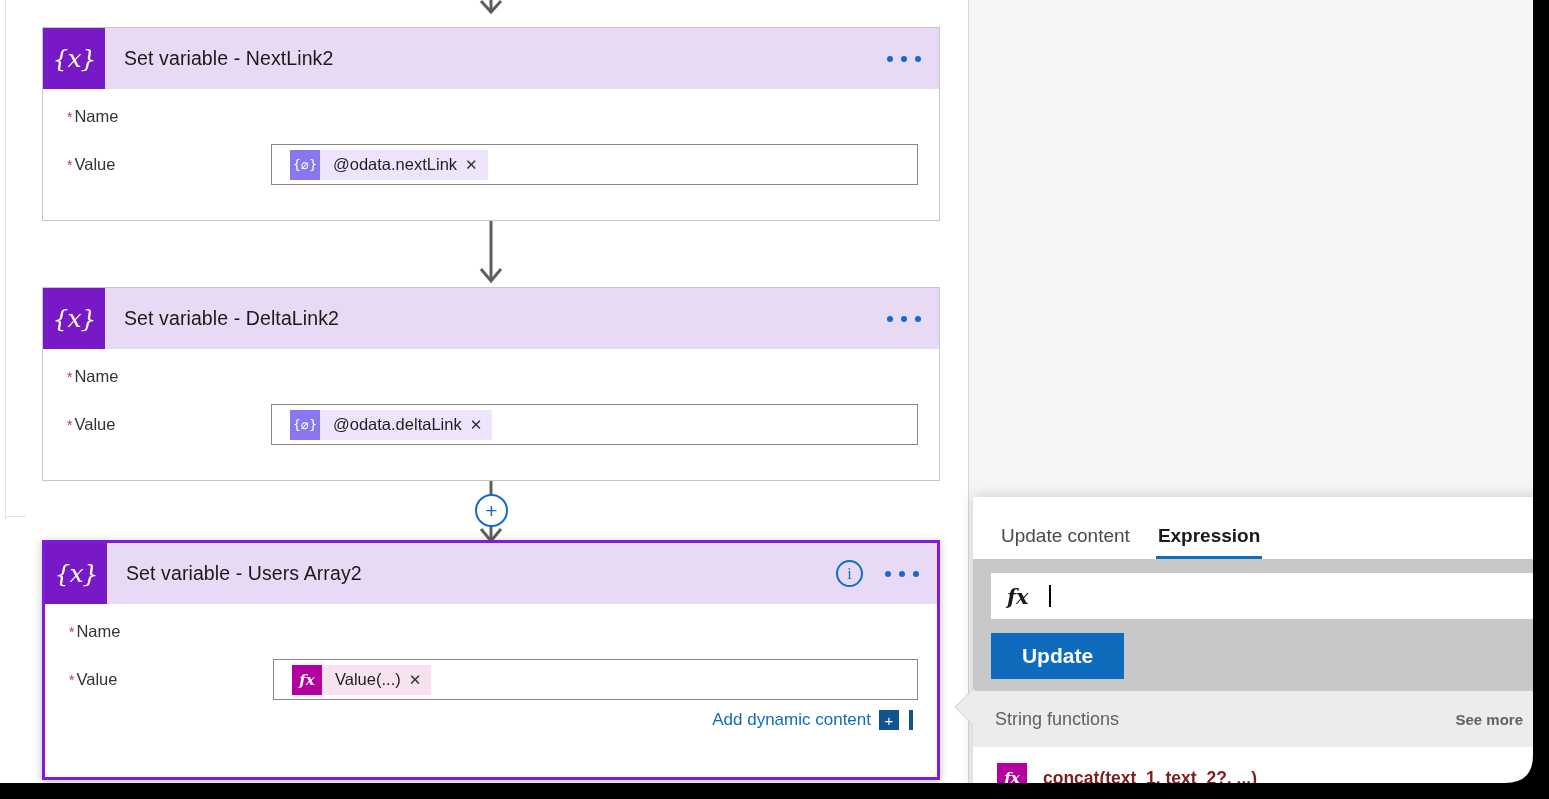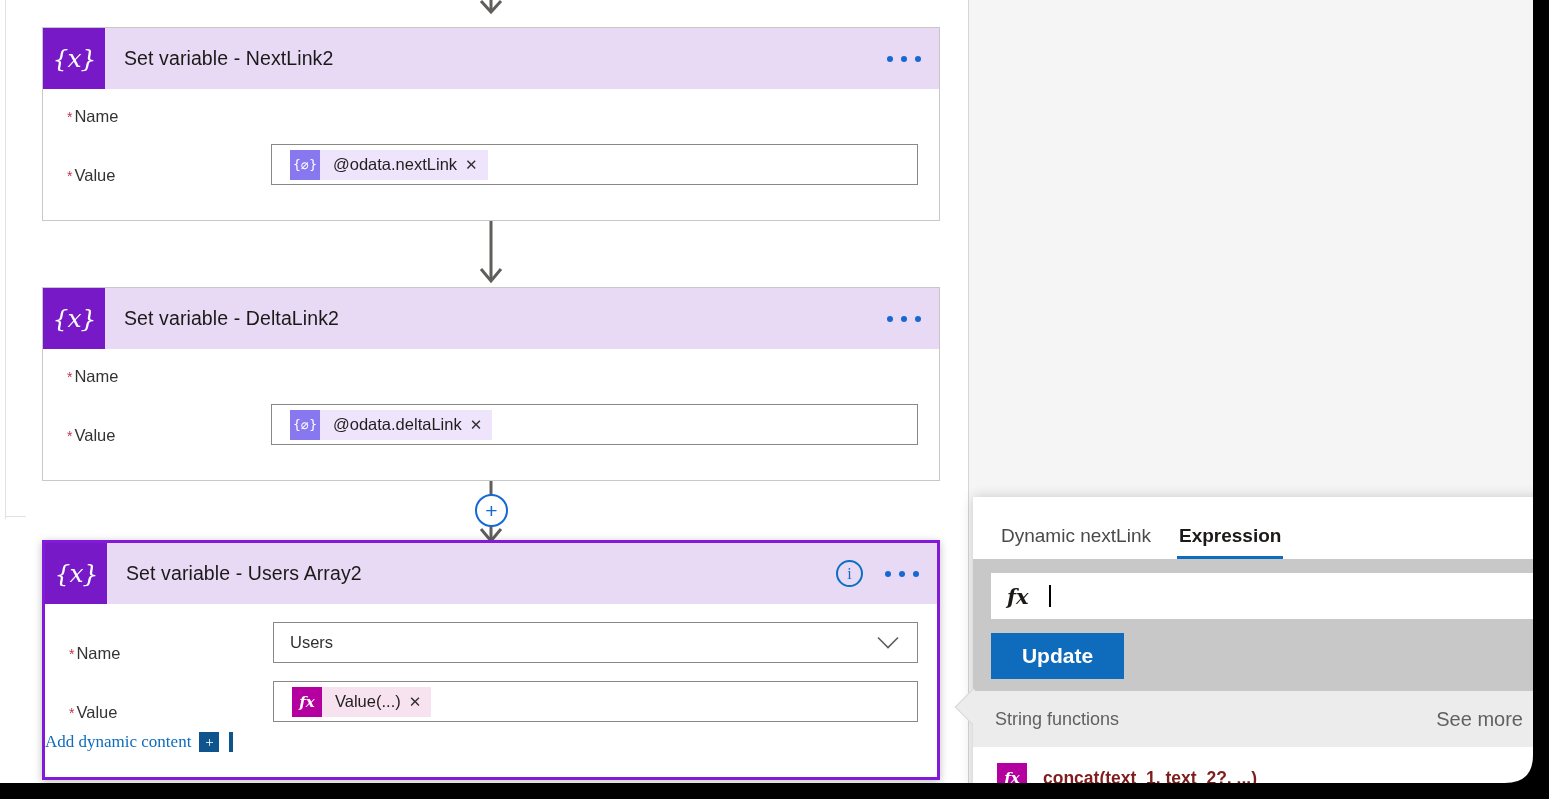--- a/index.html
+++ b/index.html
@@ -94,21 +94,21 @@
   .ellipsis { display: flex; gap: 8px; align-items: center; }
   .ellipsis i {
     display: block;
     width: 6px; height: 6px; border-radius: 50%;
     background: #1569d3;
   }
 
   .card-body { padding: 0 0 26px 0; }
   .field-row {
     display: flex;
-    align-items: flex-end;
+    align-items: center;
     padding-left: 24px;
     margin-top: 18px;
   }
   .field-label {
     width: 204px;
     font-size: 16.5px;
     color: #343434;
     flex: 0 0 auto;
   }
   .field-label .req { color: #c4314b; font-size: 14px; margin-right: 2px; }
@@ -164,24 +164,24 @@
     background: #b4009e;
     font-family: "DejaVu Serif", serif;
     font-style: italic;
     font-weight: bold;
     font-size: 15px;
   }
 
   .dyn-link-row {
     display: flex;
     align-items: center;
+    justify-content: flex-end;
     padding-right: 24px;
     margin-top: 10px;
     gap: 8px;
-    font-family: Liberation Serif, serif;
   }
   .dyn-link {
     font-size: 17px;
     color: #0f6cbd;
   }
   .dyn-plus {
     width: 20px; height: 20px;
     background: #0f548c;
     color: #ffffff;
     display: flex; align-items: center; justify-content: center;
@@ -298,21 +298,21 @@
   }
   .fn-header {
     height: 56px;
     background: #ececec;
     display: flex;
     align-items: center;
     justify-content: space-between;
     padding: 0 26px 0 22px;
   }
   .fn-header-title { font-size: 18px; color: #616161; }
-  .fn-header-more { font-size: 20px; color: #616161; }
+  .fn-header-more { font-size: 15px; color: #616161; font-weight: bold; }
   .fn-list { background: #ffffff; padding-top: 14px; }
   .fn-item {
     display: flex;
     align-items: center;
     gap: 16px;
     padding-left: 24px;
     height: 34px;
   }
   .fn-badge {
     width: 30px; height: 30px;
@@ -435,26 +435,20 @@
           <div class="ellipsis">
               <i></i>
               <i></i>
               <i></i>
             </div>
         </div>
       </div>
       <div class="card-body" style="padding-bottom:10px;">
         <div class="field-row">
           <div class="field-label"><span class="req">*</span><span>Name</span></div>
-          <div class="input-box input-name" style="width:645px;">
-            <span class="input-text">Users</span>
-            <svg class="chev" width="22" height="13">
-                <polyline points="1,1 11,11 21,1" fill="none" stroke="#605e5c" stroke-width="1.6"></polyline>
-              </svg>
-          </div>
         </div>
         <div class="field-row">
           <div class="field-label"><span class="req">*</span><span>Value</span></div>
           <div class="input-box input-value" style="width:645px;padding-left:18px;">
             <span class="token fx">
               <span class="token-badge">fx</span>
               <span class="token-label">Value(...)</span>
               <span class="token-x">✕</span>
             </span>
           </div>
@@ -468,21 +462,21 @@
     </div>
   </div>
 
   <div id="right-bg"></div>
   <div id="right-divider"></div>
 
   <div class="flyout">
     <div class="flyout-beak"></div>
 
     <div class="tabs">
-      <div class="tab">Dynamic nextLink</div>
+      <div class="tab">Update content</div>
       <div class="tab active">Expression</div>
     </div>
 
     <div class="expr-area">
       <div class="expr-input">
         <span class="fx-glyph">fx</span>
         <span class="expr-caret"></span>
       </div>
       <button class="update-btn">Update</button>
     </div>

